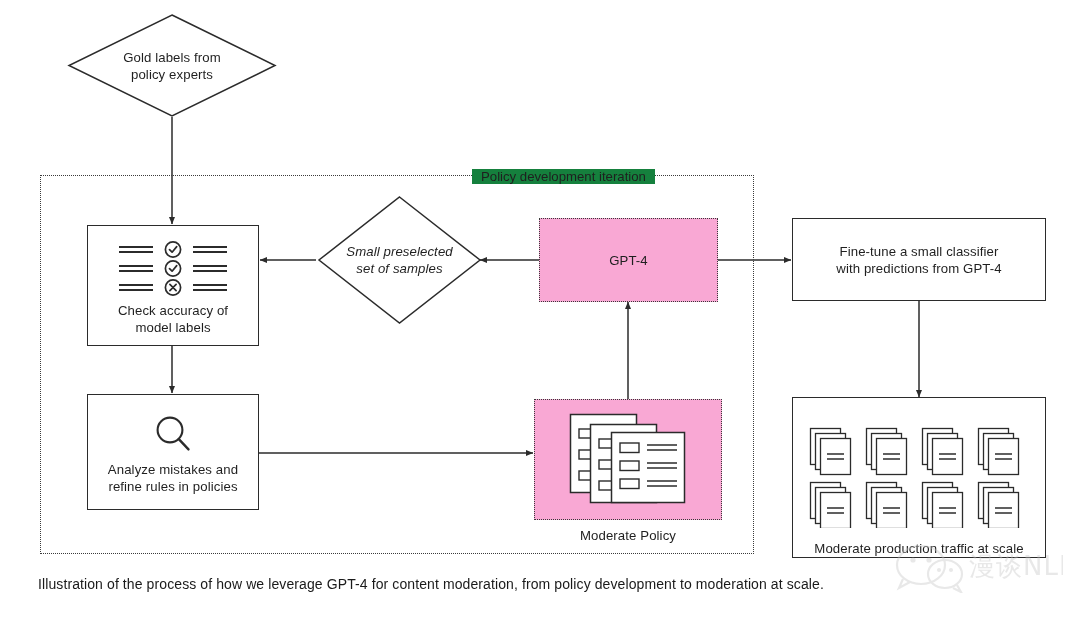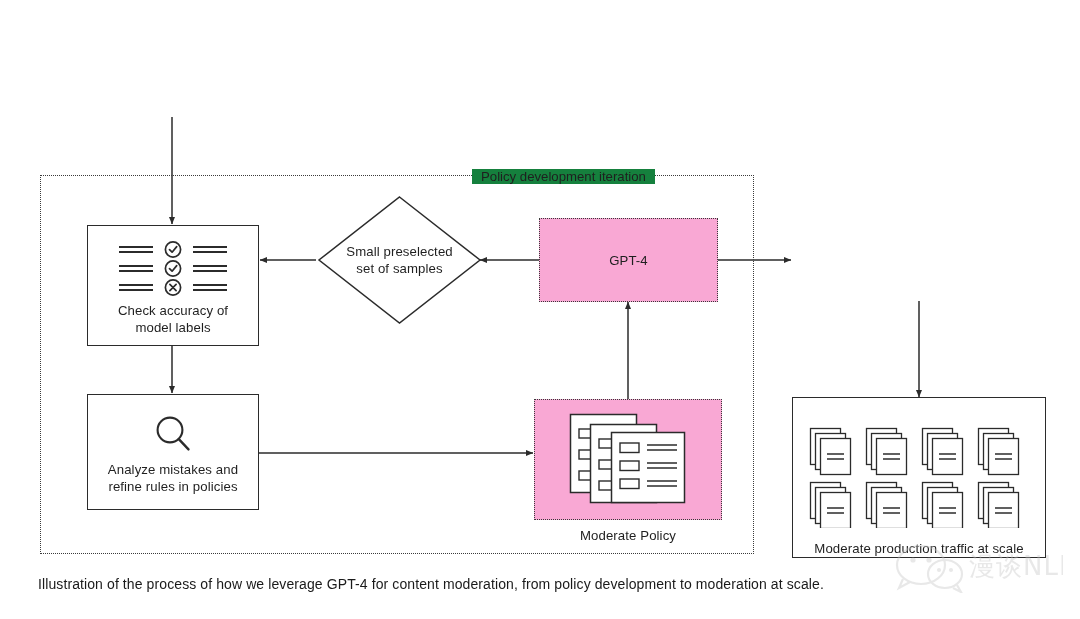--- a/index.html
+++ b/index.html
@@ -150,20 +150,29 @@
       <line x1="919" y1="301" x2="919" y2="397" marker-end="url(#arrow)"></line>
     </g>
   </svg>
 
   <div id="group-container" class="abs" style="left:40px; top:175px; width:714px; height:379px;"></div>
 
   <div class="abs" style="left:472px; top:167px;">
     <span id="group-title">Policy development iteration</span>
   </div>
 
+  <div class="diamond-wrap" style="left:67px; top:13px; width:210px; height:105px;">
+    <svg class="icon-svg" width="210" height="105" viewBox="0 0 210 105">
+      <polygon points="105,2 208,52.5 105,103 2,52.5" fill="#ffffff" stroke="#2b2b2b" stroke-width="1.5"></polygon>
+    </svg>
+    <div class="diamond-text">
+      <div class="node-label">Gold labels from
+policy experts</div>
+    </div>
+  </div>
 
   <div class="box abs" style="left:87px; top:394px; width:172px; height:116px;">
     <div class="abs" style="top:16px;">
       <svg class="icon-svg" width="46" height="46" viewBox="0 0 46 46">
         <circle cx="20" cy="19" r="12.4" fill="none" stroke="#2b2b2b" stroke-width="2.1"></circle>
         <line x1="28.8" y1="28.2" x2="38.5" y2="38.4" stroke="#2b2b2b" stroke-width="2.4" stroke-linecap="round"></line>
       </svg>
     </div>
     <div class="node-label abs" style="top:66px; left:0; width:100%;">Analyze mistakes and
 refine rules in policies</div>
@@ -203,21 +212,21 @@
         <g>
           <circle cx="68" cy="47.5" r="7.6" fill="none" stroke="#2b2b2b" stroke-width="1.7"></circle>
           <path d="M64.9,44.4 L71.1,50.6 M71.1,44.4 L64.9,50.6" fill="none" stroke="#2b2b2b" stroke-width="1.7" stroke-linecap="round"></path>
         </g>
       </svg>
     </div>
     <div class="node-label abs" style="top:76px; left:0; width:100%;">Check accuracy of
 model labels</div>
   </div>
 
-  <div class="diamond-wrap" style="left:317px; top:195px; width:165px; height:130px;">
+  <div class="diamond-wrap" style="left:317px; top:195px; width:165px; height:130px;font-style:italic;">
     <svg class="icon-svg" width="165" height="130" viewBox="0 0 165 130">
       <polygon points="82.5,2 163,65 82.5,128 2,65" fill="#ffffff" stroke="#2b2b2b" stroke-width="1.5"></polygon>
     </svg>
     <div class="diamond-text">
       <div class="node-label">Small preselected
 set of samples</div>
     </div>
   </div>
 
   <div class="dotted-box abs" style="left:539px; top:218px; width:179px; height:84px;">
@@ -254,20 +263,24 @@
           <line x1="79" y1="51" x2="109" y2="51"></line>
           <line x1="79" y1="56" x2="109" y2="56"></line>
           <line x1="79" y1="69" x2="109" y2="69"></line>
           <line x1="79" y1="74" x2="109" y2="74"></line>
         </g>
       </svg>
     </div>
   </div>
   <div class="abs node-label" style="left:534px; top:527px; width:188px;">Moderate Policy</div>
 
+  <div class="box abs" style="left:792px; top:218px; width:254px; height:83px;">
+    <div class="node-label">Fine-tune a small classifier
+with predictions from GPT-4</div>
+  </div>
 
   <div class="box abs" style="left:792px; top:397px; width:254px; height:161px; justify-content:flex-end;">
     <div style="margin-top:12px;">
       <svg class="icon-svg" width="226" height="102" viewBox="0 0 226 102">
         <g stroke="#2b2b2b" stroke-width="1.3" fill="#ffffff">
 
           <g transform="translate(4,2)">
             <rect x="0.5" y="0.5" width="30" height="36"></rect>
             <rect x="5.5" y="5.5" width="30" height="36"></rect>
             <rect x="10.5" y="10.5" width="30" height="36"></rect>

